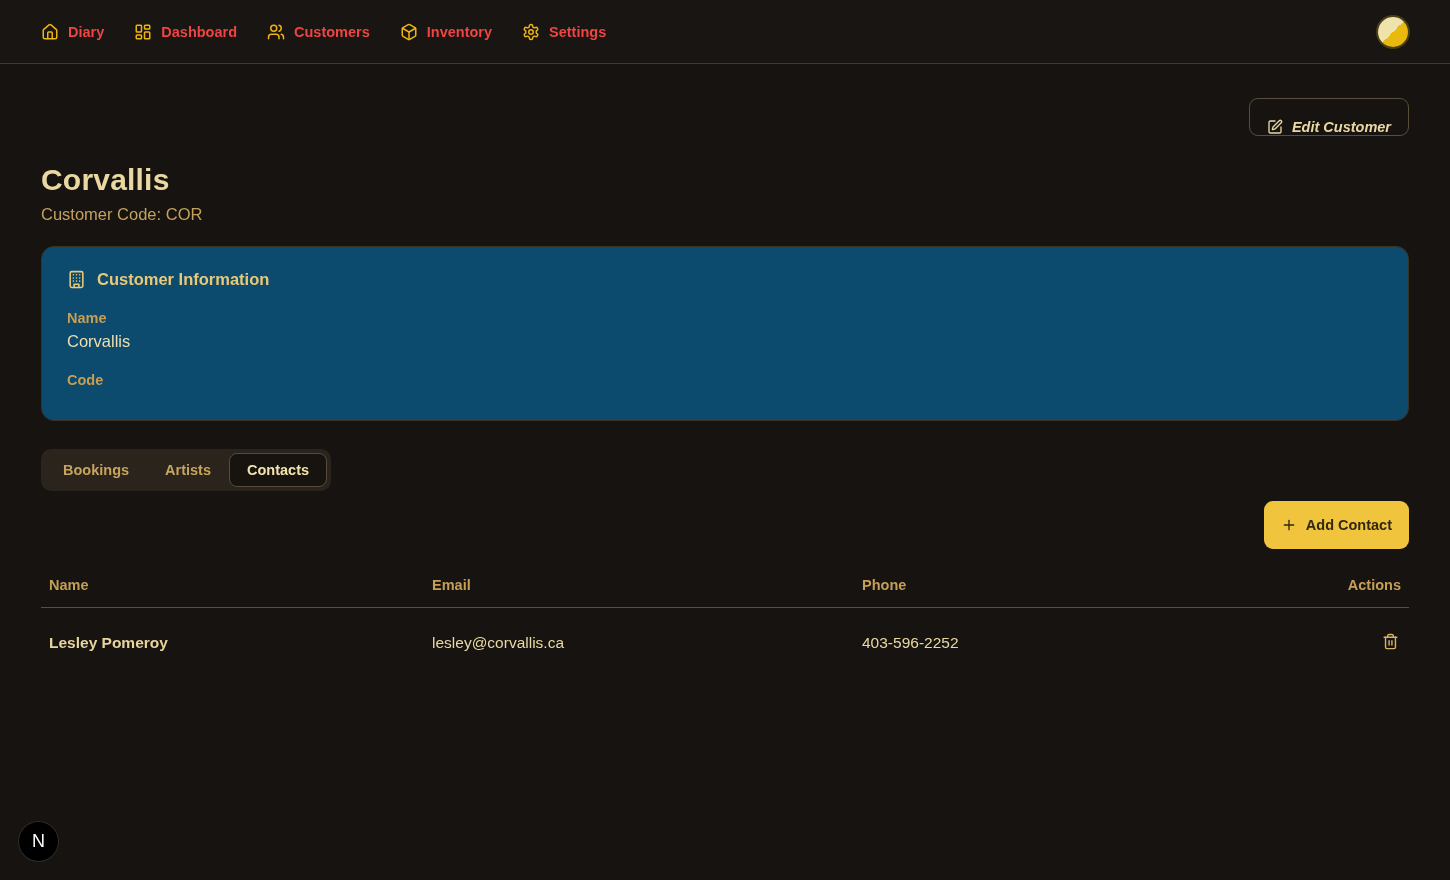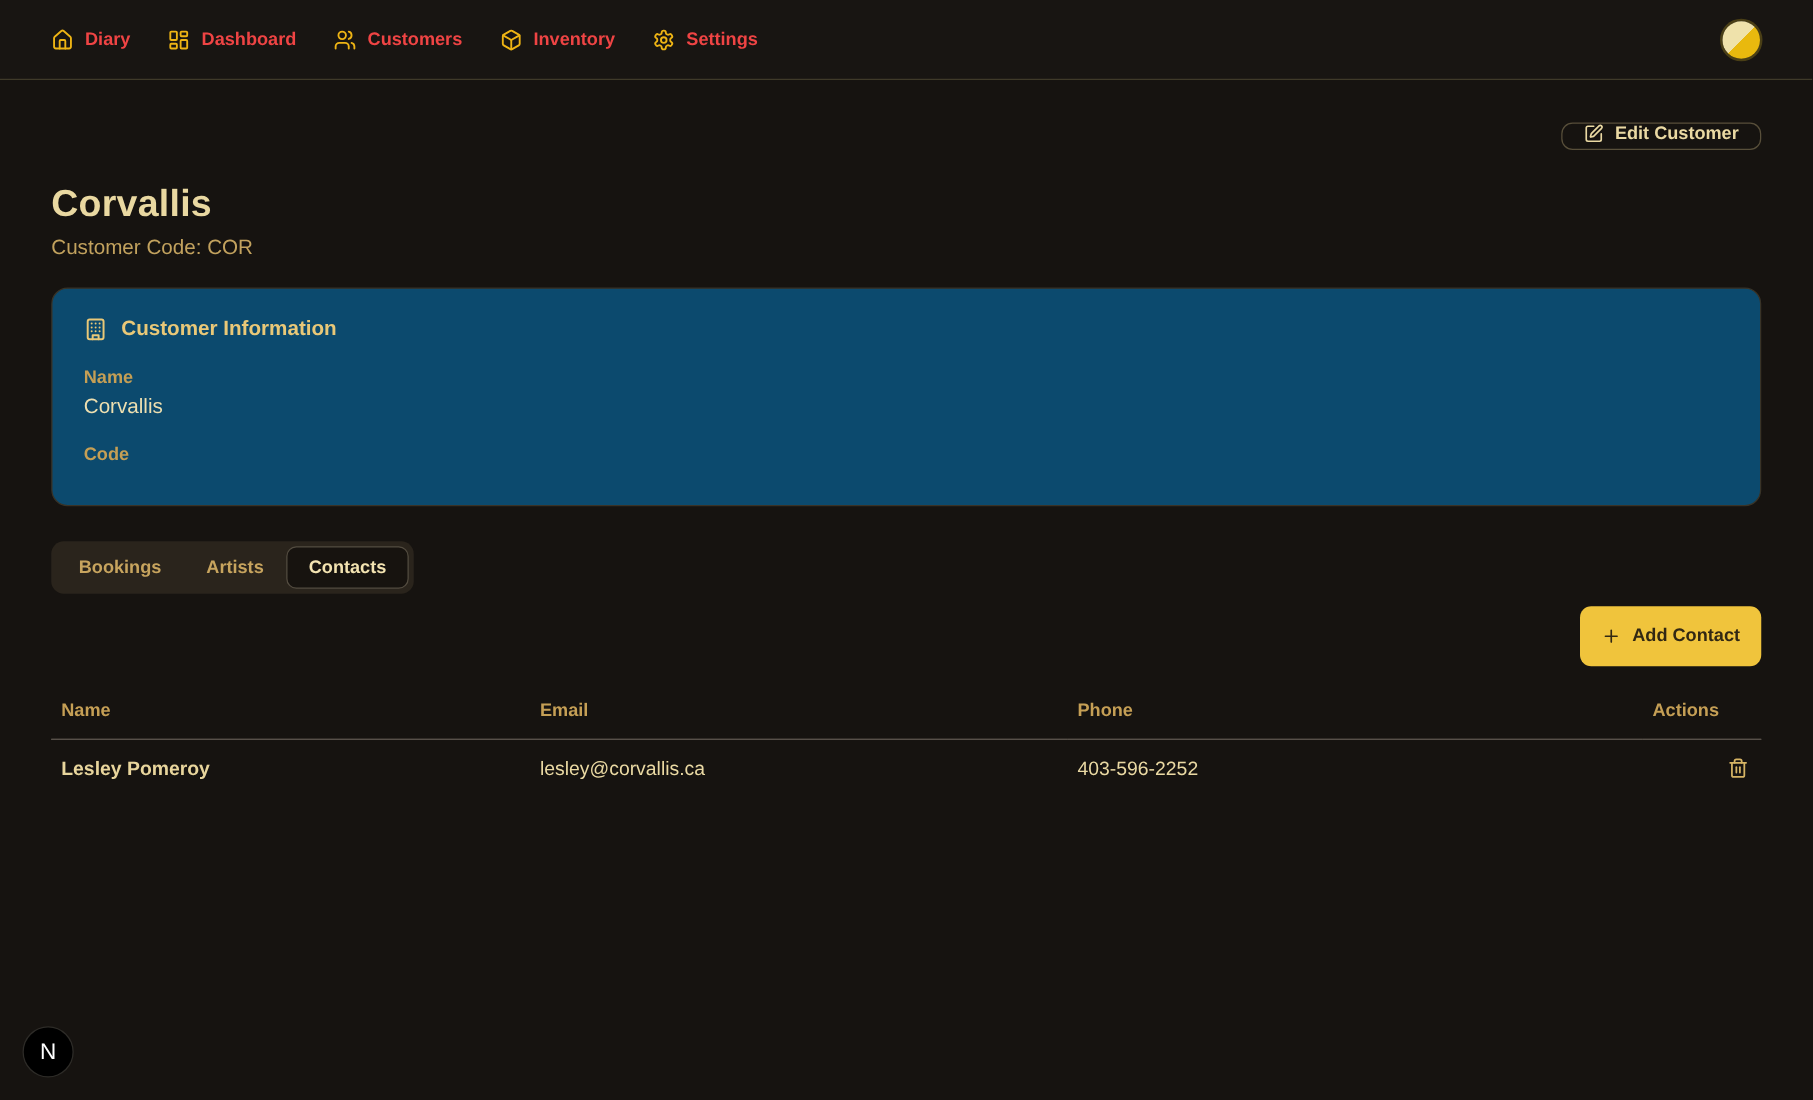--- a/index.html
+++ b/index.html
@@ -45,32 +45,33 @@
   
   .main { padding:0 41px; }
 
   .actions-row {
     display:flex;
     justify-content:flex-end;
     margin-top:34px;
   }
   .btn-outline {
     display:flex;
-    align-items:flex-start;
+    align-items:flex-end;
     gap:9px;
-    height:22px;
+    height:38px;
     padding:0 17px;
     background:transparent;
     border:1px solid #584f3a;
     border-radius:9px;
     color:#ead9a3;
     font-family:"Liberation Sans", sans-serif;
     font-size:14.5px;
     font-weight:700;
     cursor:pointer;
+    font-style:italic;
   }
   .btn-outline svg { stroke:#ead9a3; }
 
   .page-title {
     margin-top:27px;
     font-size:30px;
     font-weight:700;
     color:#e9d8a1;
     letter-spacing:.2px;
   }
@@ -167,23 +168,23 @@
     border-collapse:collapse;
   }
   .contacts th {
     text-align:left;
     font-size:14.5px;
     font-weight:700;
     color:#c59f55;
     padding:10px 8px 14px;
     border-bottom:1px solid #575049;
   }
-  .contacts th.right { text-align:left; }
+  .contacts th.right { text-align:right; }
   .contacts td {
-    padding:12px 8px;
+    padding:23px 8px;
     font-size:15.5px;
     color:#ead9a3;
   }
   .contacts td.name { font-weight:700; color:#e8d59c; }
   .contacts td.right { text-align:right; }
   .icon-btn {
     background:none;
     border:none;
     cursor:pointer;
     padding:2px;

